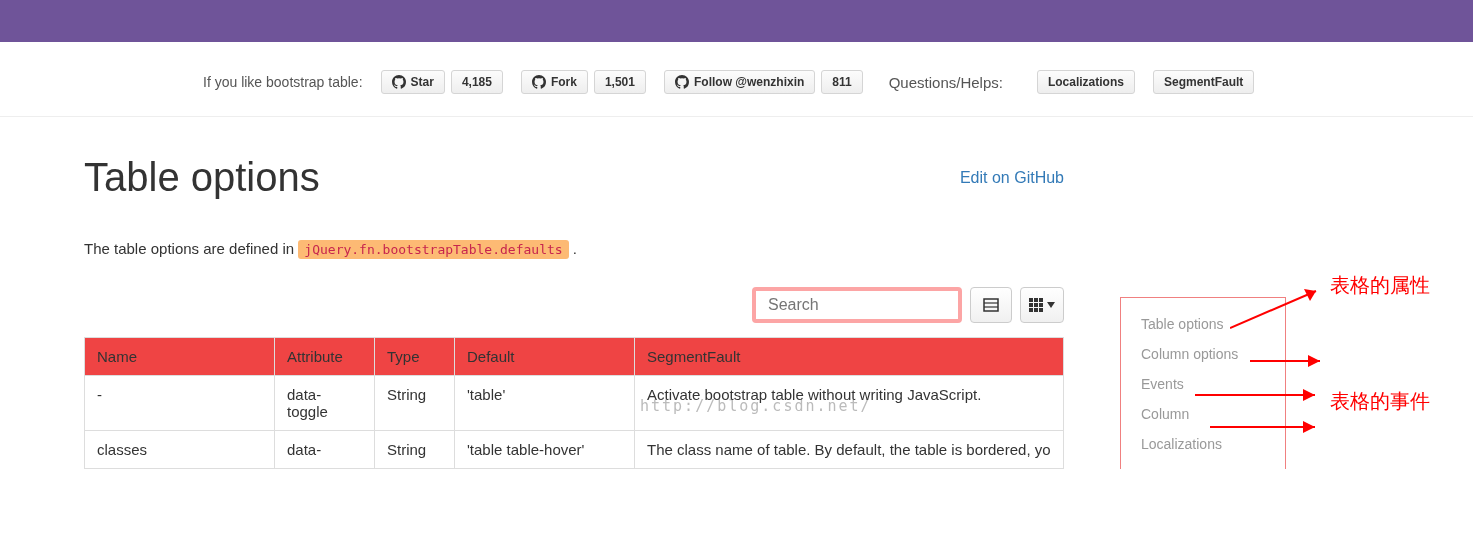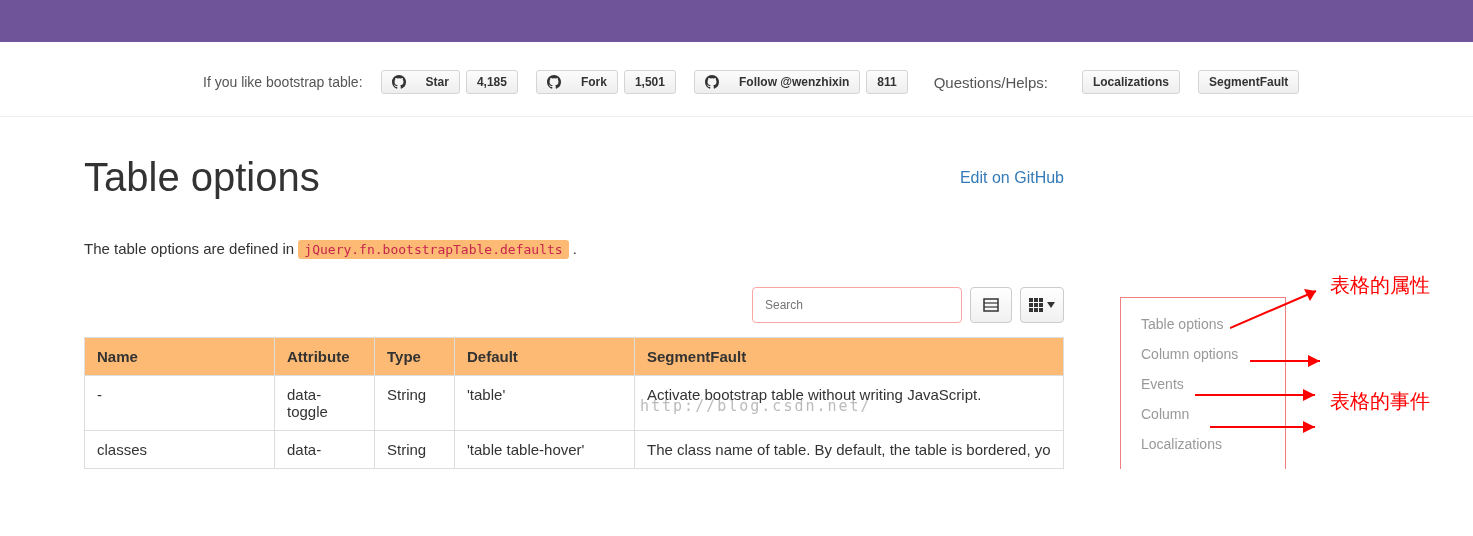--- a/index.html
+++ b/index.html
@@ -6,40 +6,40 @@
   body { font-family: "Helvetica Neue", Helvetica, Arial, sans-serif; font-size: 14px; color: #333; width: 1473px; background: #fff; }
   .purple-bar { background: #6f5499; height: 42px; width: 100%; }
   .like-bar { padding: 28px 0 22px 0; border-bottom: 1px solid #eee; text-align: left; }
   .like-inner { margin-left: 203px; display: flex; align-items: center; gap: 18px; color: #555; }
   .gh-btn { display: inline-flex; align-items: center; }
   .gh-btn-main, .gh-btn-count, .qh-btn {
     display: inline-flex; align-items: center; height: 24px; padding: 0 10px;
     border: 1px solid #d5d5d5; background: linear-gradient(#fcfcfc,#eee);
     font-size: 12px; font-weight: bold; color: #333; cursor: pointer;
   }
-  .gh-btn-main { border-radius: 3px; gap: 20px; }
+  .gh-btn-main { border-radius: 3px; gap: 5px; }
   .gh-btn-count { border-radius: 3px; margin-left: 6px; font-weight: bold; }
   .qh-label { font-size: 15px; color: #555; margin-left: 8px; margin-right: 16px; }
   .qh-btn { border-radius: 3px; }
   .gh-icon { width: 14px; height: 14px; }
   .content-wrap { position: relative; }
   .main { margin-left: 84px; width: 980px; padding-top: 38px; position: relative; }
   .title-row { display: flex; justify-content: space-between; align-items: center; margin-bottom: 40px; }
   h1.page-title { font-size: 40px; font-weight: 400; color: #333; }
   .edit-link { color: #337ab7; font-size: 16px; cursor: pointer; }
   .intro { font-size: 15px; color: #333; margin-bottom: 30px; }
   .intro code { color: #c7254e; background: #fdba74; padding: 2px 6px; border-radius: 3px; font-family: Menlo, Monaco, Consolas, monospace; font-size: 13px; }
   .watermark { position: absolute; left: 640px; top: 280px; color: #bbb; font-size: 15px; font-family: monospace; letter-spacing: 2px; pointer-events: none; }
   .toolbar { display: flex; justify-content: flex-end; align-items: center; gap: 8px; margin-bottom: 14px; }
-  .search-input { width: 210px; height: 36px; border: 1px solid #fca5a5; border-radius: 4px; padding: 0 12px; font-size: 12px; color: #555; }
+  .search-input { width: 210px; height: 36px; border: 4px solid #fca5a5; border-radius: 4px; padding: 0 12px; font-size: 16px; color: #555; }
   .tb-btn { height: 36px; min-width: 42px; border: 1px solid #ccc; border-radius: 4px; background: linear-gradient(#fff,#f0f0f0); display: inline-flex; align-items: center; justify-content: center; cursor: pointer; padding: 0 8px; gap: 4px; }
   .tb-btn svg { display: block; }
   table.doc-table { width: 100%; border-collapse: collapse; border: 1px solid #ddd; table-layout: fixed; }
   table.doc-table th, table.doc-table td { border: 1px solid #ddd; padding: 10px 12px; text-align: left; vertical-align: top; font-size: 15px; overflow: hidden; }
-  table.doc-table th { font-weight: bold; background: #fdba74; }
+  table.doc-table th { font-weight: normal; background: #ef4444; }
   .col-name { width: 190px; } .col-attr { width: 100px; } .col-type { width: 80px; } .col-default { width: 180px; } .col-desc { }
   .sidenav { position: absolute; left: 1120px; top: 180px; width: 166px; border: 1px solid #f08080; padding: 18px 14px 20px 20px; }
   .sidenav a { display: block; color: #999; font-size: 14px; margin-bottom: 14px; cursor: pointer; text-decoration: none; }
   .sidenav a.back { margin-top: 26px; margin-bottom: 0; }
   .annotation { position: absolute; color: #f00; font-size: 20px; font-family: "SimSun","宋体",serif; white-space: nowrap; line-height: 1.2; }
   .ann1 { left: 1330px; top: 156px; }
   .ann2 { left: 1337px; top: 196px; }
   .ann3 { left: 1330px; top: 272px; }
   .arrow { position: absolute; pointer-events: none; }
   .arrow line { stroke: #f00; stroke-width: 2; }

